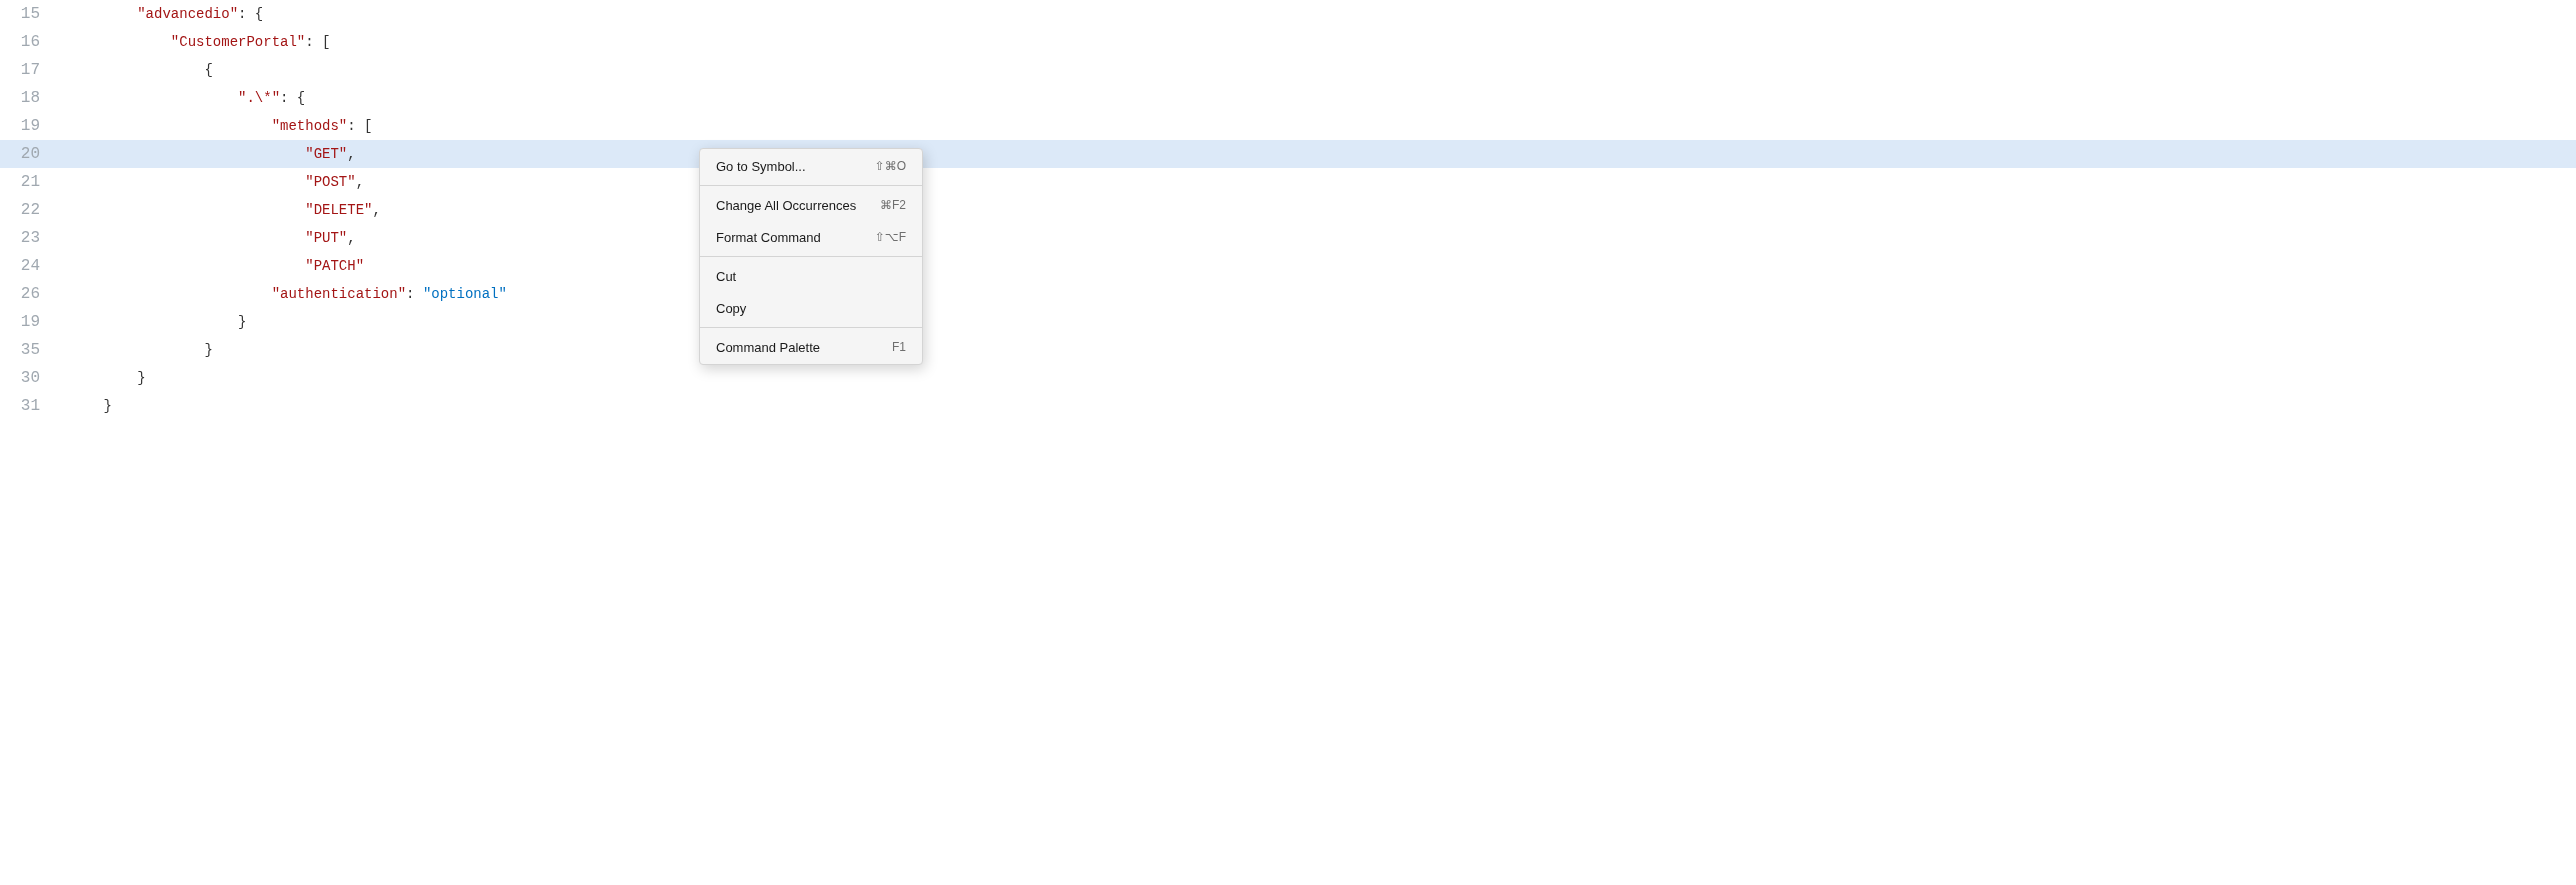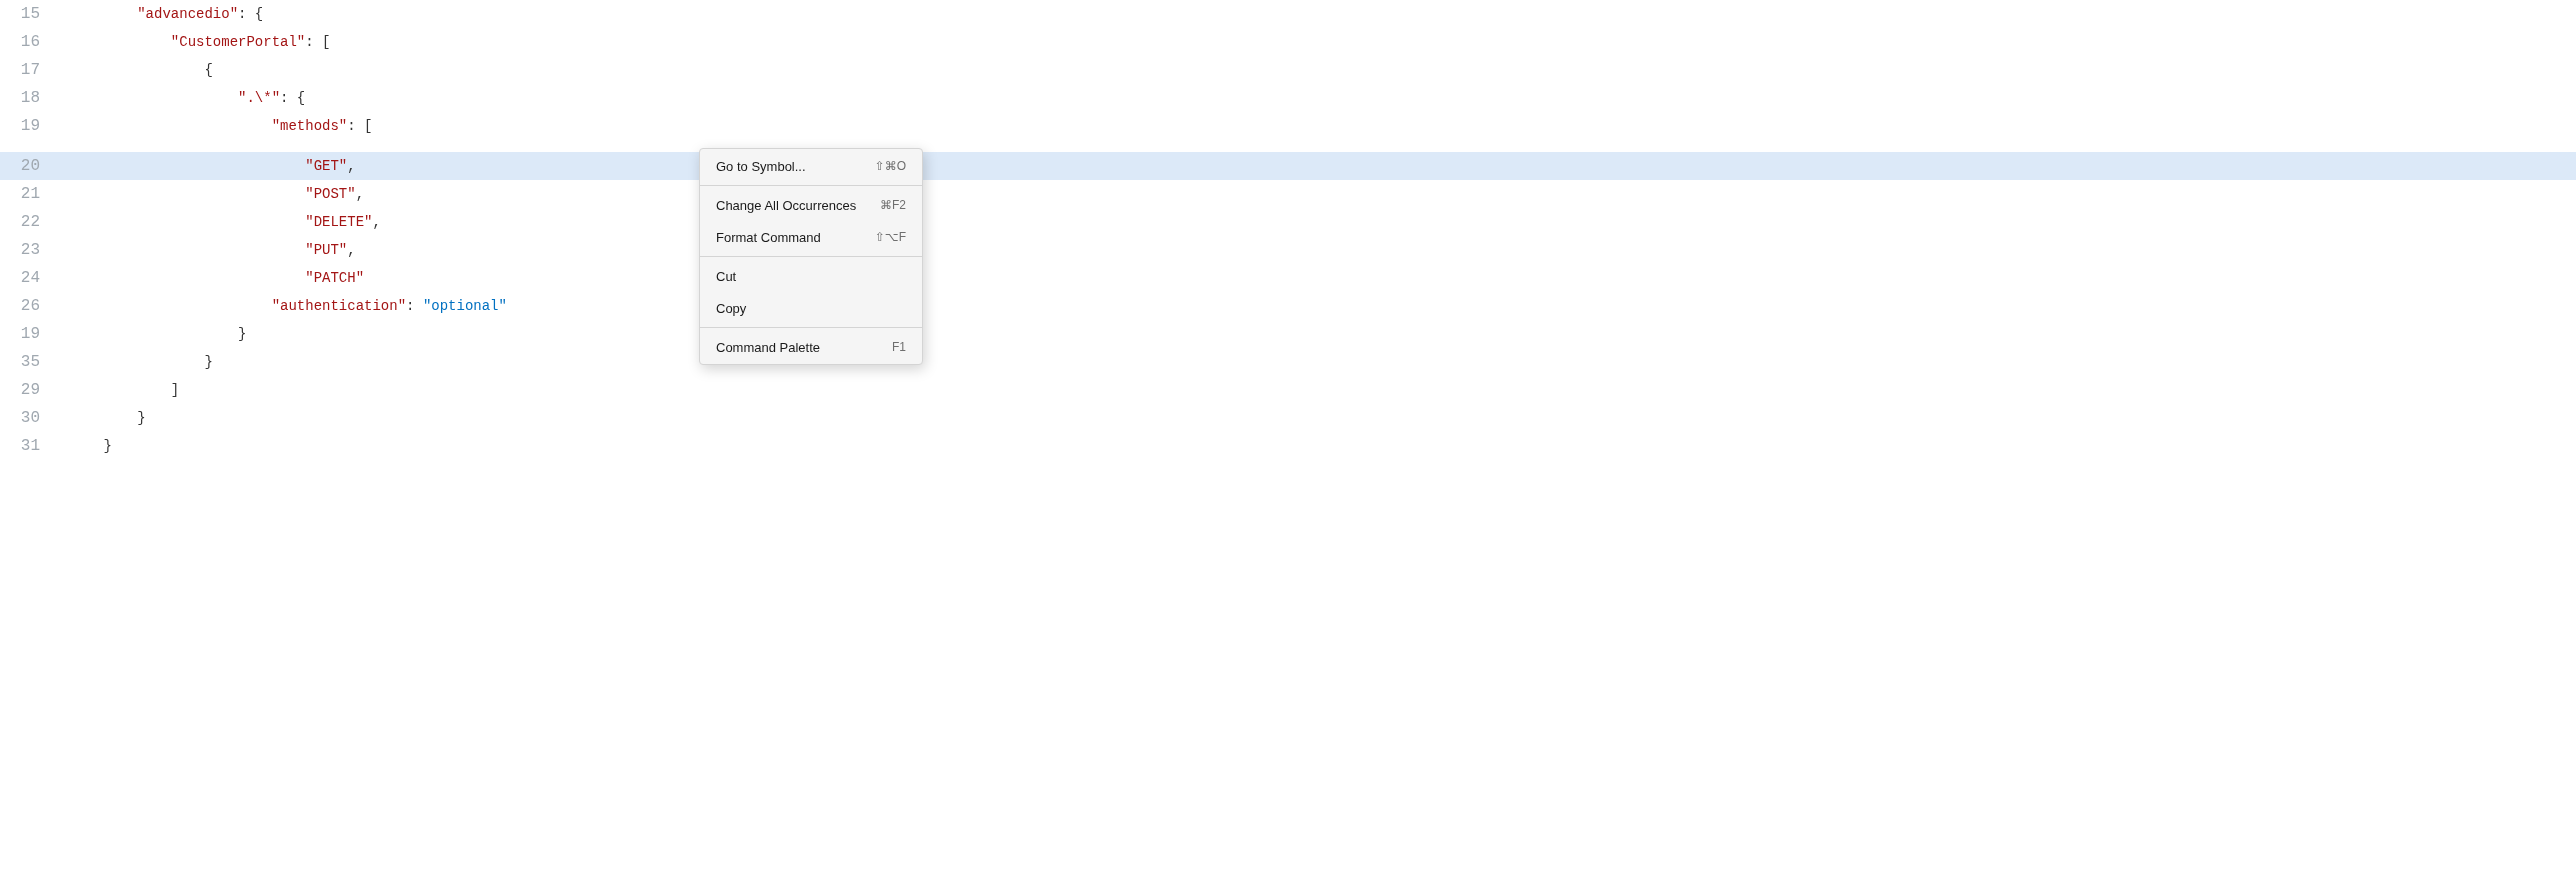--- a/index.html
+++ b/index.html
@@ -33,21 +33,20 @@
 
     .code-line {
       display: flex;
       align-items: center;
       height: 28px;
       position: relative;
     }
 
     .code-line.highlighted {
       background-color: #dce9f8;
-      margin-top: 12px;
     }
 
     .line-number {
       width: 60px;
       min-width: 60px;
       text-align: right;
       padding-right: 20px;
       color: #a0a8b0;
       font-size: 16px;
       user-select: none;
@@ -167,24 +166,20 @@
       </div>
       <div class="code-line">
         <span class="line-number">19</span>
         <span class="line-content"><span class="punct">                    }</span></span>
       </div>
       <div class="code-line">
         <span class="line-number">35</span>
         <span class="line-content"><span class="punct">                }</span></span>
       </div>
       <div class="code-line">
-        <span class="line-number">29</span>
-        <span class="line-content"><span class="punct">            ]</span></span>
-      </div>
-      <div class="code-line">
         <span class="line-number">30</span>
         <span class="line-content"><span class="punct">        }</span></span>
       </div>
       <div class="code-line">
         <span class="line-number">31</span>
         <span class="line-content"><span class="punct">    }</span></span>
       </div>
     </div>
 
   <div class="context-menu" id="context-menu">

